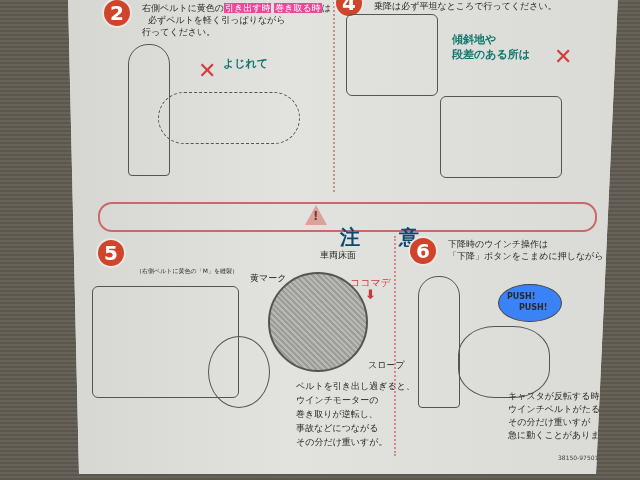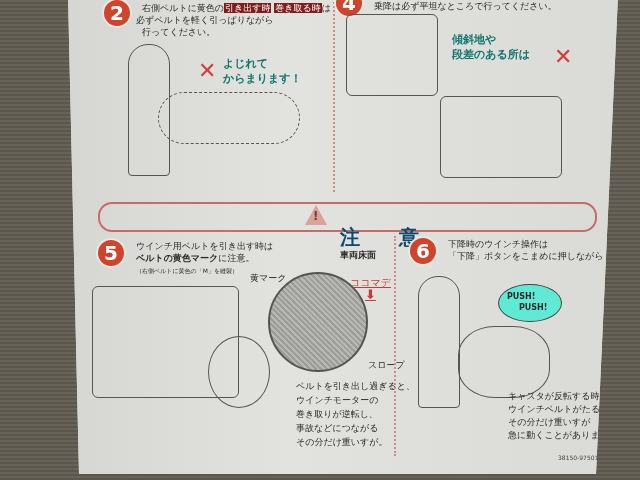--- a/index.html
+++ b/index.html
@@ -5,76 +5,73 @@
   html,body{margin:0;padding:0;}
   body{width:640px;height:480px;overflow:hidden;background:#5e5a52;position:relative;font-family:"DejaVu Sans",sans-serif;}
   .bg-fabric{position:absolute;inset:0;background:repeating-linear-gradient(0deg,#5b574f 0 2px,#676358 2px 4px);}
   .card{position:absolute;left:68px;top:-4px;width:550px;height:478px;background:#dcdcd8;border-radius:0 0 10px 10px;
         clip-path:polygon(0 0,100% 0,96% 100%,2% 100%);box-shadow:0 0 4px rgba(0,0,0,.4);}
   .card-inner{position:absolute;left:0;top:0;width:100%;height:100%;background:linear-gradient(90deg,#d6d6d2,#e2e2de 40%,#dadad6);}
   .step-num{position:absolute;width:26px;height:26px;border-radius:50%;background:#d0442c;color:#fff;font-weight:bold;
             font-size:20px;line-height:26px;text-align:center;border:2px solid #e8e8e4;}
   .t{position:absolute;color:#2a2a2a;font-size:9px;line-height:12px;white-space:nowrap;}
   .tb{font-weight:bold;font-size:11px;line-height:15px;color:#0f766e;}
-  .hl{background:#7f1d1d;color:#fff;padding:0 1px;text-align:right;}
-  .red{color:#c83a38;text-decoration:underline;}
+  .hl{background:#ec4899;color:#fff;padding:0 1px;text-align:right;}
+  .red{color:#c83a38;}
   .dotcol{position:absolute;width:2px;border-left:2px dotted #d58a8a;}
   .cross{position:absolute;color:#d23c3c;font-weight:bold;font-size:22px;line-height:22px;}
   .caution-bar{position:absolute;left:30px;top:206px;width:495px;height:26px;border:2px solid #c96a6a;border-radius:14px;}
   .caution-label{position:absolute;left:240px;top:20px;color:#0c4a6e;font-weight:bold;font-size:20px;letter-spacing:16px;}
   .warn-tri{position:absolute;left:205px;top:1px;width:0;height:0;border-left:11px solid transparent;border-right:11px solid transparent;border-bottom:20px solid #d9a39a;}
   .warn-mark{position:absolute;left:213px;top:5px;font-size:12px;font-weight:bold;color:#7a3a32;}
   .drawing{position:absolute;border:1.5px solid #555;border-radius:6px;}
   .circle-zoom{position:absolute;left:200px;top:276px;width:96px;height:96px;border-radius:50%;border:2px solid #555;
                background:repeating-linear-gradient(45deg,#9c9c98 0 2px,#b8b8b4 2px 4px);overflow:hidden;}
-  .bubble{position:absolute;border:1.5px solid #444;border-radius:50%;background:#5eead4;}
+  .bubble{position:absolute;border:1.5px solid #444;border-radius:50%;background:#3b82f6;}
   .footer-code{position:absolute;font-size:6px;color:#444;}
 </style>
 </head>
 <body>
 
 <div class="bg-fabric"></div>
 
 <div class="card">
   <div class="card-inner"></div>
 
   <div class="step-num" style="left:34px;top:2px;">2</div>
   <div class="t" style="left:74px;top:6px;">
     <span>右側ベルトに黄色の</span><span class="hl">引き出す時</span> <span class="hl">巻き取る時</span><span>は</span>
   </div>
-  <div class="t" style="left:68px;top:18px;">必ずベルトを軽く引っぱりながら</div>
+  <div class="t" style="left:80px;top:18px;">必ずベルトを軽く引っぱりながら</div>
   <div class="t" style="left:74px;top:30px;">行ってください。</div>
   <div class="cross" style="left:130px;top:64px;">✕</div>
   <div class="t tb" style="left:155px;top:60px;">よじれて</div>
-  <div class="t tb" style="left:155px;top:75px;">からまります！</div>
   <div class="drawing" style="left:60px;top:48px;width:40px;height:130px;border-radius:20px 20px 4px 4px;"></div>
   <div class="drawing" style="left:90px;top:96px;width:140px;height:50px;border-radius:30px;border-style:dashed;"></div>
 
   <div class="dotcol" style="left:265px;top:6px;height:190px;"></div>
 
   <div class="step-num" style="left:266px;top:-8px;">4</div>
   <div class="t" style="left:306px;top:4px;">乗降は必ず平坦なところで行ってください。</div>
   <div class="drawing" style="left:278px;top:18px;width:90px;height:80px;"></div>
   <div class="t tb" style="left:384px;top:36px;">傾斜地や</div>
   <div class="t tb" style="left:384px;top:51px;">段差のある所は</div>
   <div class="cross" style="left:486px;top:50px;">✕</div>
   <div class="drawing" style="left:372px;top:100px;width:120px;height:80px;"></div>
 
   <div class="caution-bar">
     <div class="warn-tri"></div>
     <div class="warn-mark">!</div>
     <div class="caution-label">注 意</div>
   </div>
 
   <div class="step-num" style="left:28px;top:242px;">5</div>
-  <div class="t" style="left:68px;top:244px;">ウインチ用ベルトを引き出す時は</div>
-  <div class="t" style="left:68px;top:256px;"><b>ベルトの黄色マーク</b><span>に注意。</span></div>
   <div class="t" style="left:68px;top:269px;font-size:6px;">（右側ベルトに黄色の「M」を縫製）</div>
   <div class="t" style="left:182px;top:276px;">黄マーク</div>
-  <div class="t" style="left:272px;top:253px;font-weight:bold;">車両床面</div>
+  <div class="t" style="left:252px;top:253px;">車両床面</div>
   <div class="t red" style="left:282px;top:281px;font-size:10px;">ココマデ</div>
   <div class="t red" style="left:297px;top:293px;font-size:13px;font-weight:bold;">⬇</div>
   <div class="circle-zoom"></div>
   <div class="t" style="left:300px;top:363px;">スロープ</div>
   <div class="drawing" style="left:24px;top:290px;width:145px;height:110px;"></div>
   <div class="drawing" style="left:140px;top:340px;width:60px;height:70px;border-radius:50%;"></div>
   <div>
     <div class="t" style="left:228px;top:384px;">ベルトを引き出し過ぎると、</div>
     <div class="t" style="left:228px;top:398px;">ウインチモーターの</div>
     <div class="t" style="left:228px;top:412px;">巻き取りが逆転し、</div>

